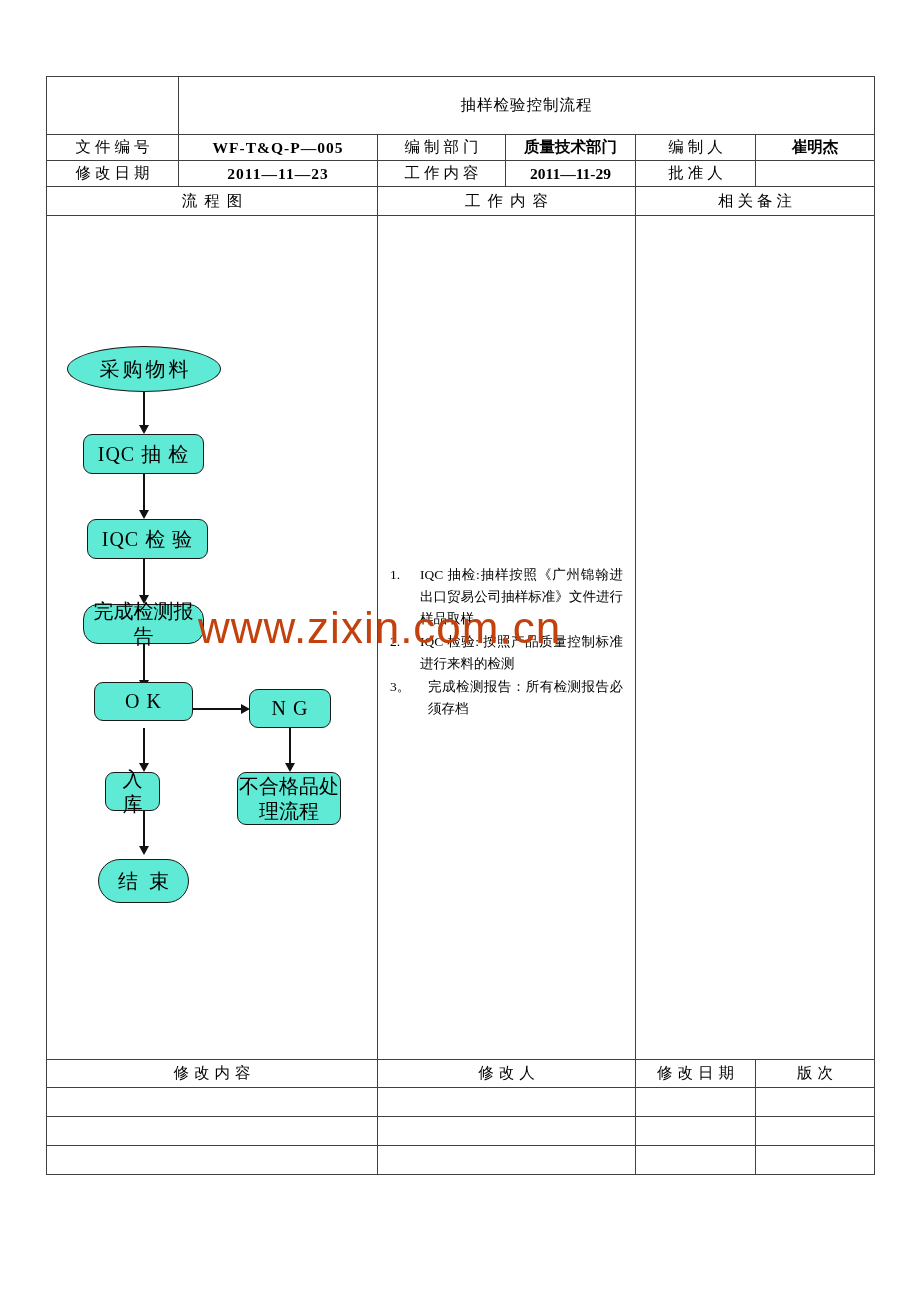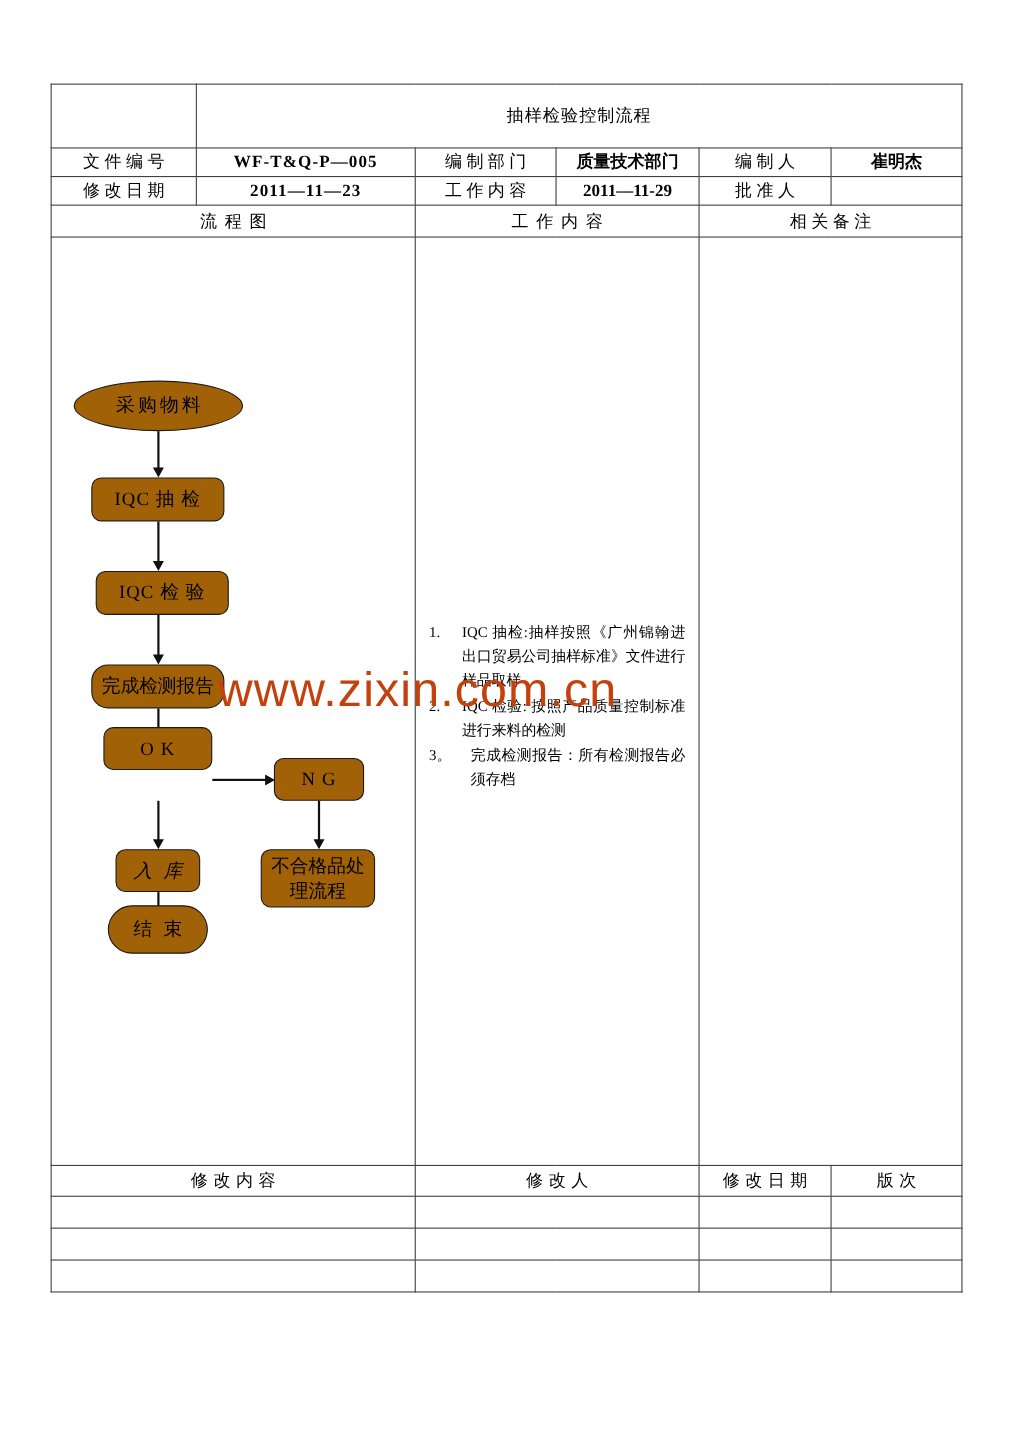--- a/index.html
+++ b/index.html
@@ -131,26 +131,26 @@
     top: 0;
     width: 332px;
     height: 560px;
   }
   .flow-wrap { position: relative; width: 100%; height: 843px; }
 
   .node {
     position: absolute;
     box-sizing: border-box;
     border: 1.4px solid #1a1a1a;
-    background: #a16207;
+    background: #5eead4;
     display: flex;
     align-items: center;
     justify-content: center;
     text-align: center;
-    font-size: 17px;
+    font-size: 20px;
     line-height: 1.25;
     z-index: 3;
   }
   .node.rounded { border-radius: 9px; }
   .node.ellipse { border-radius: 50%; }
   .node.stadium { border-radius: 26px; }
 
   .sp2 { letter-spacing: 3px; padding-left: 3px; }
   .sp1 { letter-spacing: 1px; }
 
@@ -249,50 +249,50 @@
               </div>
               <div class="conn v-line" style="left:96px; top:343px; height:41px;"></div>
               <div class="arrow-down" style="left:92px; top:379px;"></div>
 
               <div class="node rounded" style="left:36px; top:388px; width:121px; height:40px;border-radius:15px;">
                 <span>完成检测报告</span>
               </div>
               <div class="conn v-line" style="left:96px; top:428px; height:41px;"></div>
               <div class="arrow-down" style="left:92px; top:464px;"></div>
 
-              <div class="node rounded" style="left:47px; top:445px; width:99px; height:39px;">
+              <div class="node rounded" style="left:47px; top:466px; width:99px; height:39px;">
                 <span class="sp1">O K</span>
               </div>
 
               <div class="conn h-line" style="left:146px; top:492px; width:53px;"></div>
               <div class="arrow-right" style="left:194px; top:488px;"></div>
 
               <div class="node rounded" style="left:202px; top:473px; width:82px; height:39px;">
                 <span class="sp1">N G</span>
               </div>
 
               <div class="conn v-line" style="left:96px; top:512px; height:40px;"></div>
               <div class="arrow-down" style="left:92px; top:547px;"></div>
 
-              <div class="node rounded" style="left:58px; top:556px; width:77px; height:39px;font-style:italic;">
+              <div class="node rounded" style="left:58px; top:556px; width:55px; height:39px;">
                 <span class="sp2">入 库</span>
               </div>
 
               <div class="conn v-line" style="left:242px; top:512px; height:40px;"></div>
               <div class="arrow-down" style="left:238px; top:547px;"></div>
 
               <div class="node rounded" style="left:190px; top:556px; width:104px; height:53px;">
                 <span style="white-space:pre-line;">不合格品处
 理流程</span>
               </div>
 
               <div class="conn v-line" style="left:96px; top:595px; height:40px;"></div>
               <div class="arrow-down" style="left:92px; top:630px;"></div>
 
-              <div class="node stadium" style="left:51px; top:607px; width:91px; height:44px;">
+              <div class="node stadium" style="left:51px; top:643px; width:91px; height:44px;">
                 <span class="sp2">结 束</span>
               </div>
 
             </div>
           </div>
         </td>
 
         <td colspan="2" class="body-cell">
           <div class="worklist">
 

